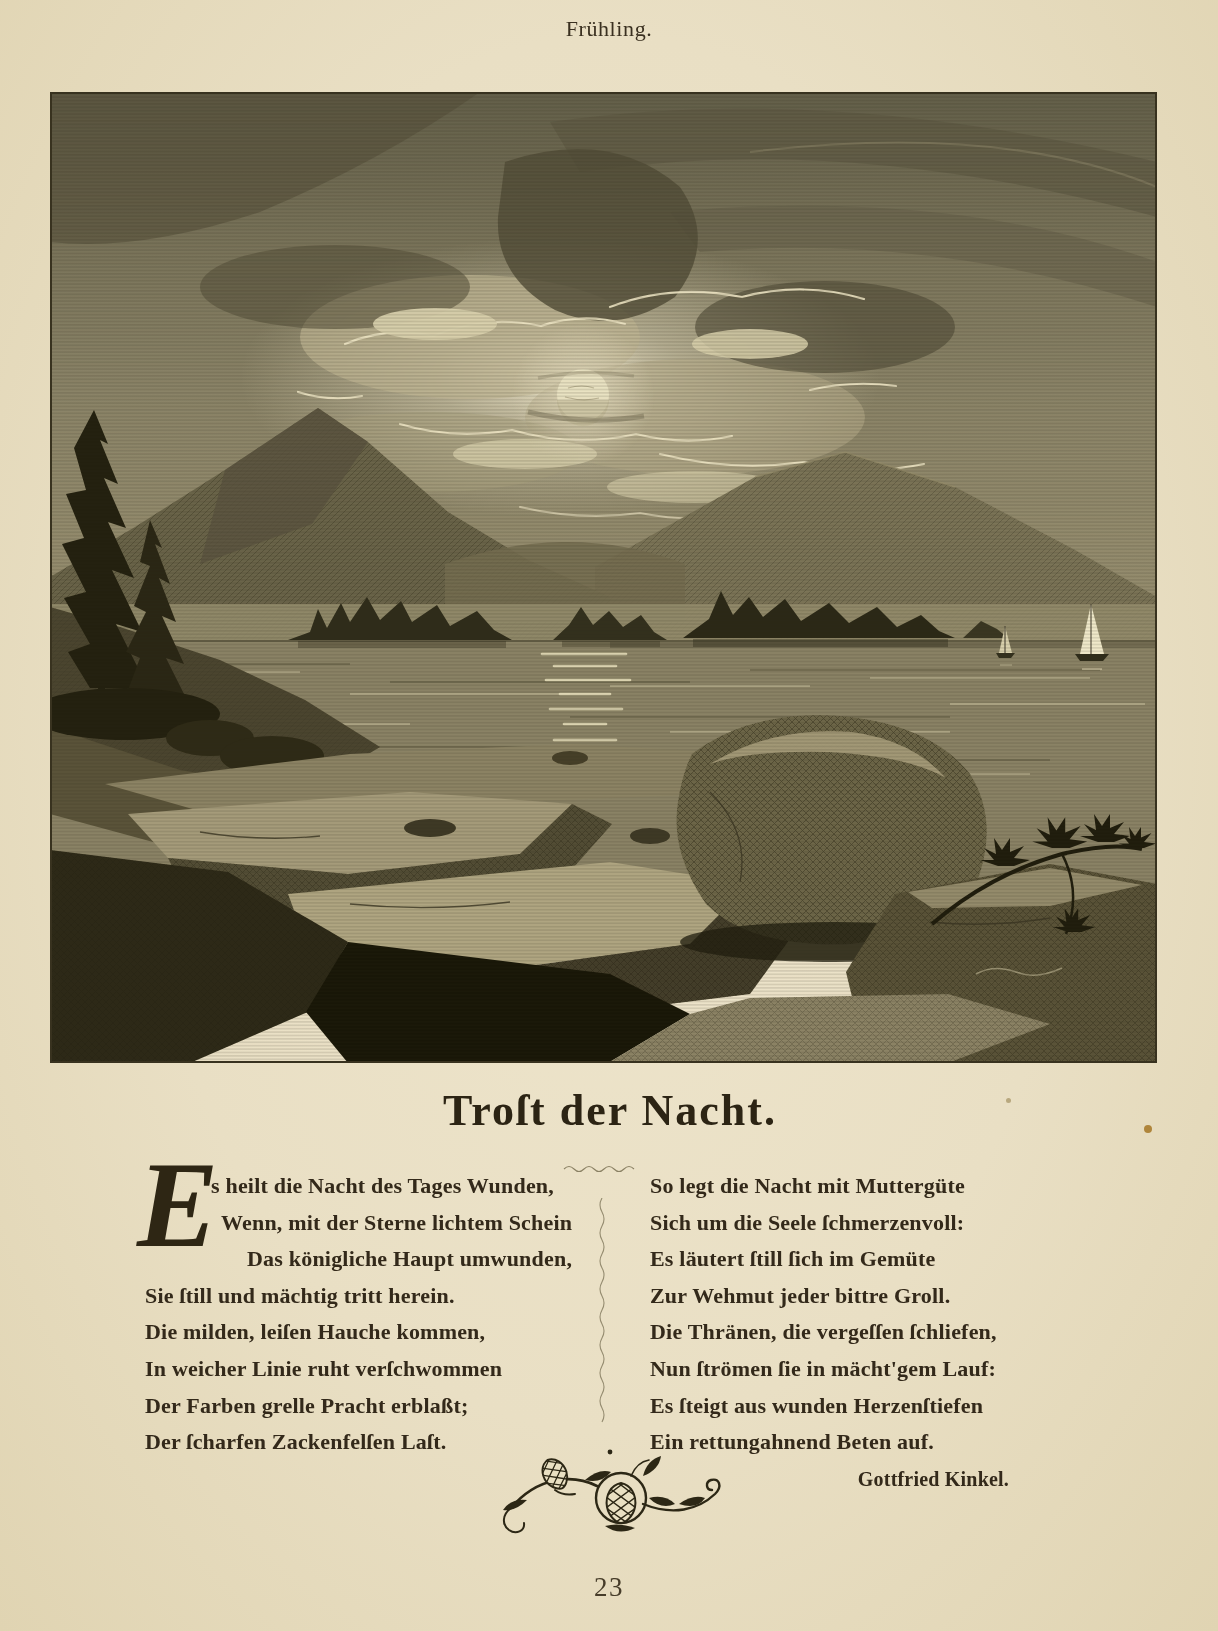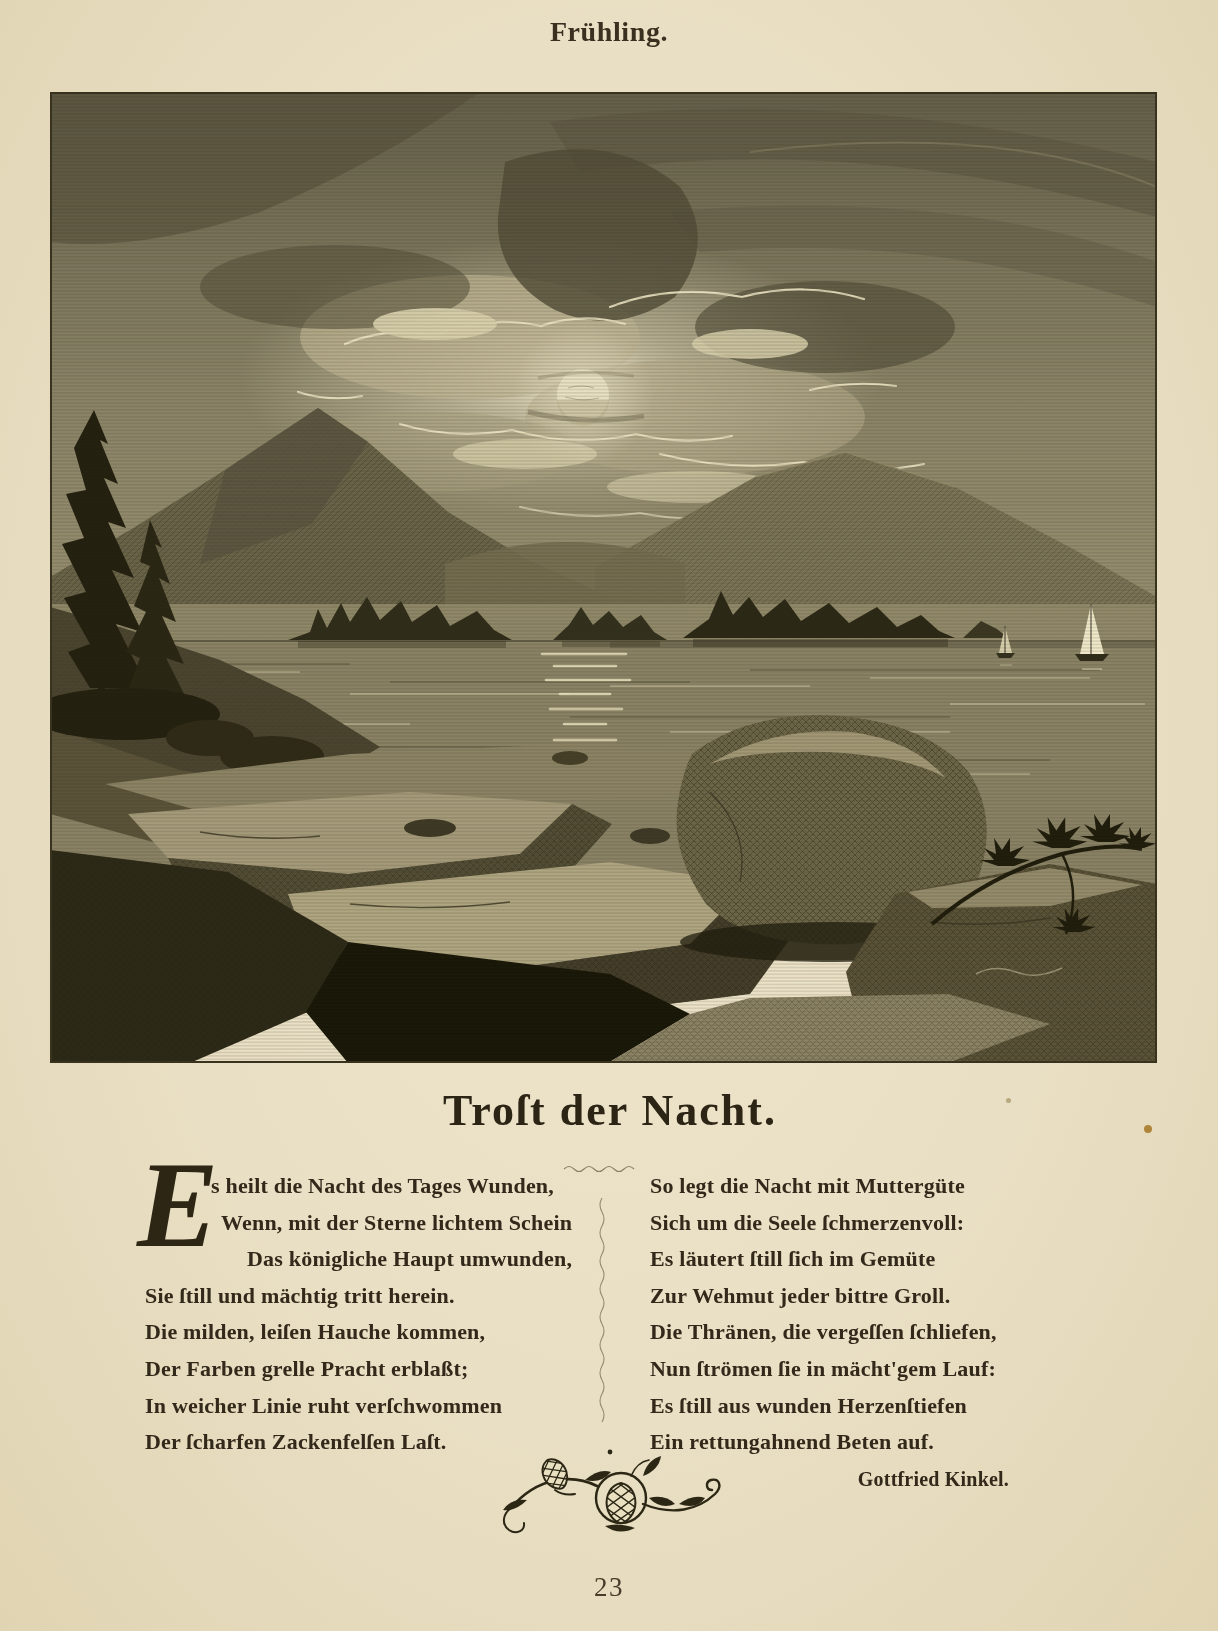--- a/index.html
+++ b/index.html
@@ -2,21 +2,21 @@
 <html><head>
 <meta charset="utf-8">
 <style>
   html,body{margin:0;padding:0;background:#cfc3a4;}
   .page{
     position:relative;width:1218px;height:1631px;overflow:hidden;
     background:radial-gradient(ellipse at 50% 45%, #eee5cc 0%, #e9dfc4 55%, #e0d4b2 100%);
     font-family:"Liberation Serif","DejaVu Serif",serif;color:#32291b;
   }
   .running-head{position:absolute;top:16px;left:0;width:100%;text-align:center;
-    font-size:28px;font-weight:bold;letter-spacing:.6px;color:#3a3020;}
+    font-size:22px;font-weight:normal;letter-spacing:.6px;color:#3a3020;}
   figure.engraving{position:absolute;left:50px;top:92px;width:1107px;height:971px;margin:0;}
   figure.engraving svg{display:block;width:100%;height:100%;}
   .poem-title{position:absolute;top:1084px;left:0;width:100%;text-align:center;margin:1px;
     font-size:44px;font-weight:bold;letter-spacing:2px;color:#2c2414;}
   .title-flourish{position:absolute;top:1164px;left:562px;}
   .col-divider{position:absolute;top:1198px;left:596px;}
   .poem-col{position:absolute;top:1168px;font-size:22px;font-weight:bold;
     line-height:36.6px;letter-spacing:.2px;color:#33291a;white-space:nowrap;}
   .col-left{left:145px;width:445px;}
   .col-right{left:650px;width:365px;}
@@ -257,35 +257,35 @@
   </svg>
 
   <div class="poem-col col-left">
     <span class="dropcap">E</span>
     <div>
         <div class="poem-line">s heilt die Nacht des Tages Wunden,</div>
         <div class="poem-line">Wenn, mit der Sterne lichtem Schein</div>
         <div class="poem-line">Das königliche Haupt umwunden,</div>
         <div class="poem-line">Sie ſtill und mächtig tritt herein.</div>
         <div class="poem-line">Die milden, leiſen Hauche kommen,</div>
+        <div class="poem-line">In weicher Linie ruht verſchwommen</div>
         <div class="poem-line">Der Farben grelle Pracht erblaßt;</div>
-        <div class="poem-line">In weicher Linie ruht verſchwommen</div>
         <div class="poem-line">Der ſcharfen Zackenfelſen Laſt.</div>
       </div>
   </div>
 
   <div class="poem-col col-right">
     <div>
         <div class="poem-line">So legt die Nacht mit Muttergüte</div>
         <div class="poem-line">Sich um die Seele ſchmerzenvoll:</div>
         <div class="poem-line">Es läutert ſtill ſich im Gemüte</div>
         <div class="poem-line">Zur Wehmut jeder bittre Groll.</div>
         <div class="poem-line">Die Thränen, die vergeſſen ſchliefen,</div>
         <div class="poem-line">Nun ſtrömen ſie in mächt'gem Lauf:</div>
-        <div class="poem-line">Es ſtill aus wunden Herzenſtiefen</div>
+        <div class="poem-line">Es ſteigt aus wunden Herzenſtiefen</div>
         <div class="poem-line">Ein rettungahnend Beten auf.</div>
       </div>
     <div class="attribution">Gottfried Kinkel.</div>
   </div>
 
   <div class="ornament">
     <svg viewBox="0 0 240 90" width="240" height="90">
       <g stroke="#2c2715" fill="none" stroke-linecap="round">
         <circle cx="128" cy="52" r="25" stroke-width="2.4"></circle>
         <path d="M18 62 C 45 30, 80 28, 104 40" stroke-width="2.6"></path>

